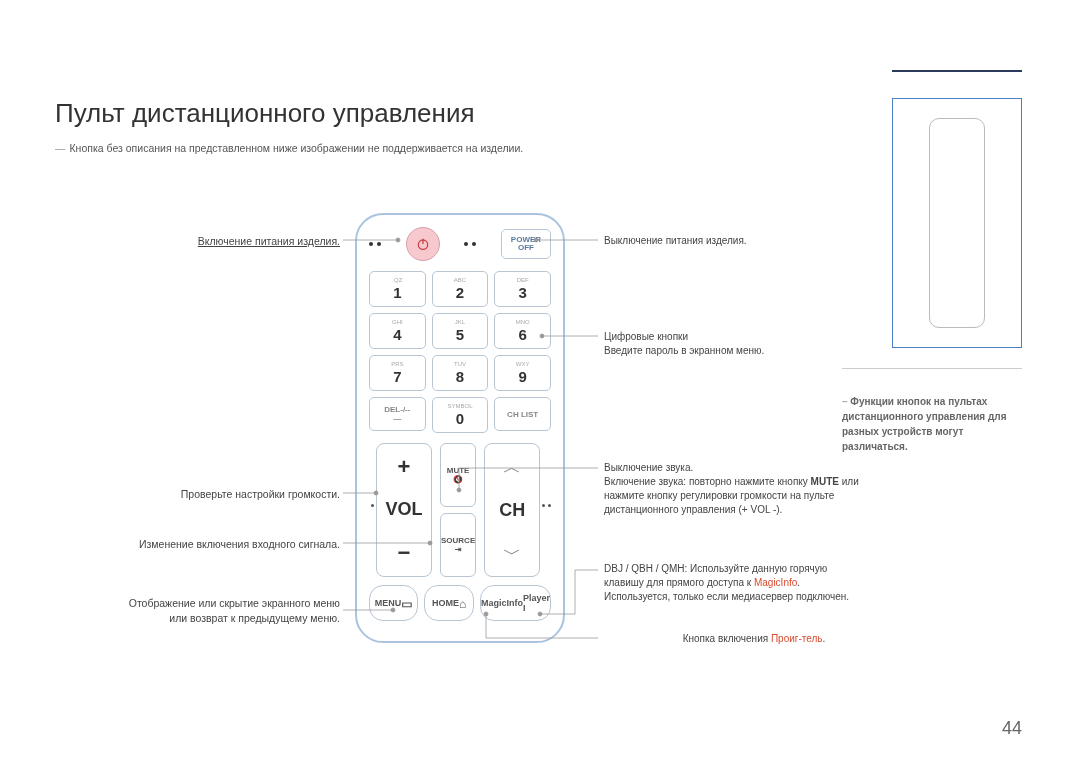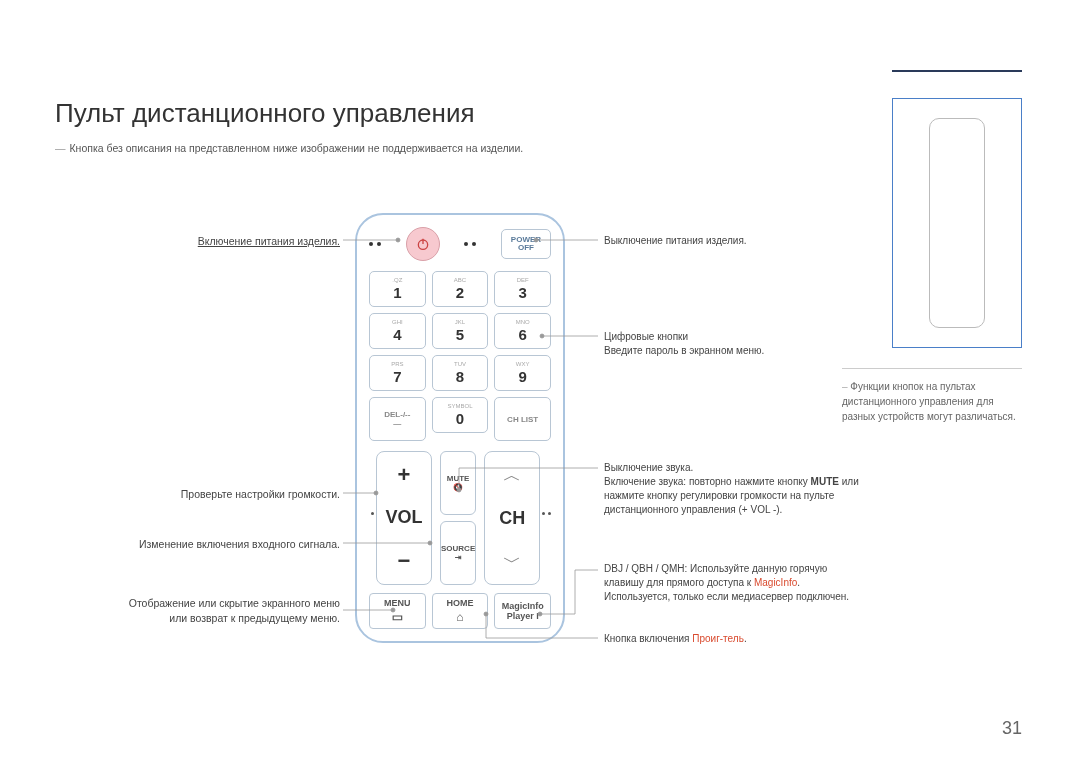--- a/index.html
+++ b/index.html
@@ -16,38 +16,38 @@
   .ir { font-size: 8px; color: #888; letter-spacing: 2px; display:flex; gap:4px;}
   .ir span{display:inline-block;width:4px;height:4px;border-radius:50%;background:#333;}
   .pwr { width: 34px; height: 34px; border-radius: 50%; background: #f7c9cf; display: flex; align-items: center; justify-content: center; border:1px solid #d9a0a8;}
   .pwr svg{width:16px;height:16px;}
   .pwroff { width: 50px; height: 30px; border: 1px solid #b8c6d4; border-radius: 5px; display: flex; flex-direction: column; align-items: center; justify-content: center; font-size: 8px; font-weight: bold; color: #5a7a9a; line-height: 1; }
   .numgrid { display: grid; grid-template-columns: repeat(3, 1fr); gap: 6px; margin-top: 8px; }
   .numbtn { height: 36px; border: 1px solid #b8c6d4; border-radius: 5px; display: flex; flex-direction: column; align-items: center; justify-content: center; background:#fff;}
   .numbtn .sub { font-size: 6px; color: #aaa; margin-bottom:1px;}
   .numbtn .main { font-size: 15px; font-weight: bold; color: #333; }
   .rowgrid { display: grid; grid-template-columns: repeat(3, 1fr); gap: 6px; margin-top: 6px; }
-  .txtbtn { height: 44px; border: 1px solid #b8c6d4; border-radius: 5px; display: flex; flex-direction:column; align-items: center; justify-content: center; font-size: 8px; font-weight: bold; color: #888; background:#fff;}
+  .txtbtn { height: 34px; border: 1px solid #b8c6d4; border-radius: 5px; display: flex; flex-direction:column; align-items: center; justify-content: center; font-size: 8px; font-weight: bold; color: #888; background:#fff;}
   .bigrow { display: grid; grid-template-columns: 56px 1fr 56px; gap: 8px; margin-top: 10px; }
   .bigcol { border: 1px solid #b8c6d4; border-radius: 8px; height: 134px; display: flex; flex-direction: column; align-items: center; justify-content: space-around; background:#fff;}
   .bigcol .sign { font-size: 22px; font-weight: bold; }
   .bigcol .lbl { font-size: 18px; font-weight: bold; }
   .midcol { display: flex; flex-direction: column; gap: 6px; }
   .midbtn { flex:1; border: 1px solid #b8c6d4; border-radius: 6px; display: flex; flex-direction: column; align-items: center; justify-content: center; font-size: 8px; font-weight: bold; color: #555; background:#fff;}
   .chev { font-size: 18px; color: #888; }
   .botdot{display:flex;gap:3px;margin:0 2px;}
   .botdot span{width:3px;height:3px;border-radius:50%;background:#555;display:inline-block;}
   .bigwrap{display:flex;align-items:center;}
   .menurow { display: grid; grid-template-columns: repeat(3, 1fr); gap: 6px; margin-top: 8px; }
-  .menubtn { height: 36px; border: 1px solid #b8c6d4; border-radius: 4px; display: flex; flex-direction: column; align-items: center; justify-content: center; font-size: 9px; font-weight: bold; color: #555; background:#fff;}
+  .menubtn { height: 36px; border: 1px solid #b8c6d4; border-radius: 14px; display: flex; flex-direction: row; align-items: center; justify-content: center; font-size: 9px; font-weight: bold; color: #555; background:#fff;}
   .menubtn .ic{font-size:12px;margin-top:2px;}
 
   .thumb { position: absolute; right: 58px; top: 98px; width: 130px; height: 250px; border: 1.5px solid #4a7fc8; display: flex; align-items: center; justify-content: center; }
   .thumb-remote { width: 56px; height: 210px; border: 1.5px solid #bbb; border-radius: 10px; }
-  .sidebar { position: absolute; right: 58px; top: 368px; width: 180px; font-size: 10px; color: #666; line-height: 1.5; border-top:1px solid #ccc; padding-top:10px;}
+  .sidebar { position: absolute; right: 58px; top: 368px; width: 180px; font-size: 10px; color: #666; line-height: 1.5; border-top:1px solid #ccc; padding-top:25px;font-weight:bold;}
   .sidebar .d{color:#aaa;}
 
   .lbl-left { position: absolute; font-size: 10.5px; color: #444; text-align: right; width: 280px; line-height:1.4;}
   .lbl-right { position: absolute; font-size: 10px; color: #444; width: 260px; line-height:1.4;}
   .red { color: #d94a2e; }
   .pagenum { position: absolute; right: 58px; bottom: 24px; font-size: 18px; color: #666; }
 
   .leader{position:absolute;pointer-events:none;}
 </style>
 </head>
@@ -74,21 +74,21 @@
   <span>Цифровые кнопки</span><br>
   <span>Введите пароль в экранном меню.</span>
 </div>
 <div class="lbl-right" style="left:604px;top:461px;">
   <span>Выключение звука.</span><br>
   <span>Включение звука: повторно нажмите кнопку </span><b>MUTE</b><span> или нажмите кнопку регулировки громкости на пульте дистанционного управления (+ VOL -).</span>
 </div>
 <div class="lbl-right" style="left:604px;top:562px;">
   <span>DBJ / QBH / QMH: Используйте данную горячую клавишу для прямого доступа к </span><span class="red">MagicInfo</span><span>. Используется, только если медиасервер подключен.</span>
 </div>
-<div class="lbl-right" style="left:604px;top:632px;">
+<div class="lbl-right" style="left:624px;top:632px;text-align:center;">
   <span>Кнопка включения </span><span class="red">Проиг-тель</span><span>.</span>
 </div>
 
 <div class="remote">
   <div class="remote-inner">
     <div class="pwr-row">
       <div class="ir">
           <span></span>
           <span></span>
         </div>
@@ -230,13 +230,13 @@
 </svg>
 
 <div class="thumb">
   <div class="thumb-remote"></div>
 </div>
 
 <div class="sidebar">
   <span class="d">– </span><span>Функции кнопок на пультах дистанционного управления для разных устройств могут различаться.</span>
 </div>
 
-<div class="pagenum">31</div>
+<div class="pagenum">44</div>
 
 </body></html>

